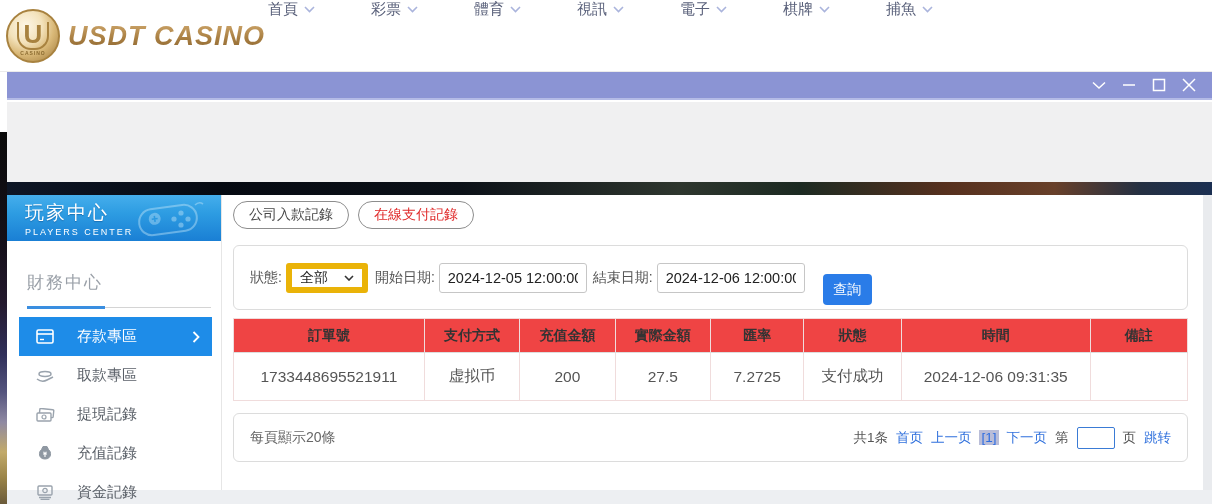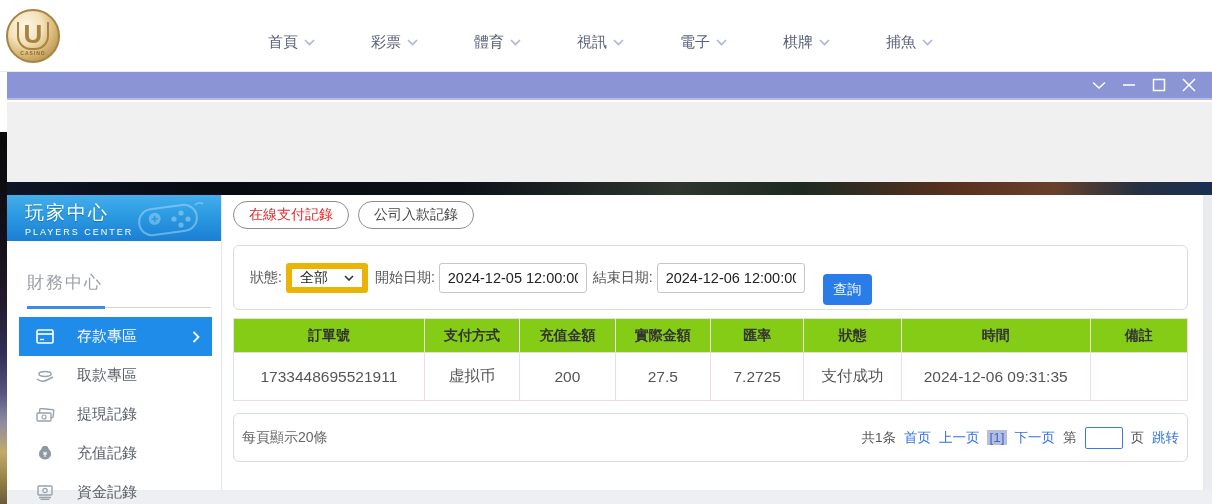--- a/index.html
+++ b/index.html
@@ -15,21 +15,21 @@
     background:radial-gradient(circle at 35% 30%, #fdf6e6 0%, #f3e2bb 35%, #d9b877 60%, #9c7537 100%);
     border:2px solid #a8823f; position:relative; display:flex; align-items:center; justify-content:center; }
   .logo-u { font-size:26px; font-weight:bold; color:#a8823f; border:2px solid #a8823f;
     border-top:none; border-radius:0 0 14px 14px; padding:0 5px 2px 5px; line-height:24px; }
   .logo-sub { position:absolute; bottom:5px; left:0; right:0; text-align:center;
     font-size:5px; letter-spacing:1px; color:#8a6a30; font-weight:bold; }
   .logo-text { margin-left:8px; font-size:27px; font-weight:800; letter-spacing:1px; font-style:italic;
     color:#a9814a;
     background:linear-gradient(180deg,#caa267 10%, #a97f42 55%, #8a6430 100%);
     -webkit-background-clip:text; background-clip:text; -webkit-text-fill-color:transparent; }
-  .nav { position:absolute; left:240px; top:0; height:52px; display:flex; align-items:flex-end; }
+  .nav { position:absolute; left:240px; top:0; height:52px; display:flex; align-items:flex-start; }
   .nav-item { width:103px; display:flex; align-items:center; justify-content:center;
     font-size:15px; color:#59607a; cursor:pointer; }
   .nav-item svg { margin-left:6px; }
 
   
   .titlebar { left:7px; top:72px; width:1205px; height:28px; background:#8b94d4;
     border-bottom:2px solid #b4bbe6; display:flex; align-items:center; justify-content:flex-end; }
   .win-btn { width:30px; height:26px; display:flex; align-items:center; justify-content:center; cursor:pointer; }
   .titlebar-pad { width:8px; }
 
@@ -77,47 +77,48 @@
   .fake-select { width:82px; height:30px; border:6px solid #eab308; border-radius:3px; margin:0 7px 0 4px;
     display:flex; align-items:center; justify-content:space-between; padding:0 8px; font-size:14px; color:#222;
     cursor:pointer; background:#fff; }
   .f-input { width:148px; height:30px; border:1px solid #c6c6c6; border-radius:3px; margin:0 6px 0 4px;
     font-size:14.5px; color:#222; padding:0 8px; font-family:"Liberation Sans","DejaVu Sans",sans-serif; }
   .query-btn { margin-left:12px; width:49px; height:31px; background:#2a7ce8; color:#fff;
     border:none; border-radius:4px; font-size:14px; cursor:pointer;margin-top:24px; }
 
   .data-table { position:absolute; left:11px; top:123px; width:955px; border-collapse:collapse;
     border:1px solid #f0dcdc; }
-  .data-table th { height:34px; background:#84cc16; font-size:14px; color:#333; font-weight:bold;
+  .data-table th { height:34px; background:#ef4444; font-size:14px; color:#333; font-weight:bold;
     border-left:1px solid #f0dcdc; border-bottom:1px solid #ddd; text-align:center; }
   .data-table td { height:48px; font-size:15.5px; color:#555; border-left:1px solid #f0dcdc;
     text-align:center; background:#fff; }
   .data-table th:first-child, .data-table td:first-child { border-left:none; }
   .c1{width:20%}.c2{width:10%}.c3{width:10%}.c4{width:10%}.c5{width:9.8%}.c6{width:10.2%}.c7{width:19.8%}.c8{width:10.2%}
 
   .pagination-box { position:absolute; left:11px; top:218px; width:955px; height:49px;
     border:1px solid #dcdcdc; border-radius:6px; background:#fff;
-    display:flex; align-items:center; justify-content:space-between; padding:0 8px; }
+    display:flex; align-items:center; justify-content:space-between; padding:0 16px; }
   .pg-left { font-size:14px; color:#666; }
   .pg-right { display:flex; align-items:center; gap:8px; font-size:13.5px; }
   .pg-total { color:#555; }
   .pg-link { color:#3272dd; cursor:pointer; }
   .pg-current { color:#2e6de0; background:#b9bdd8; padding:0 2px; }
   .pg-text { color:#555; }
   .pg-input { width:38px; height:22px; border:1px solid #3a7bd5; border-radius:2px; }
 </style>
 </head>
 <body>
 
 <div class="abs top-header">
   <div class="logo-wrap">
     <div class="logo-ball">
       <span class="logo-u">U</span>
       <span class="logo-sub">CASINO</span>
     </div>
+    <span class="logo-text">USDT CASINO</span>
   </div>
   <div class="nav">
     <div class="nav-item">
         <span>首頁</span>
         <svg width="11" height="7">
           <polyline points="1,1 5.5,5.5 10,1" fill="none" stroke="#aab4dc" stroke-width="1.6"></polyline>
         </svg>
       </div>
     <div class="nav-item">
         <span>彩票</span>
@@ -264,22 +265,22 @@
           </svg>
       </span>
       <span>資金記錄</span>
     </div>
   </div>
 </div>
 
 <div class="abs main">
 
   <div class="tabs">
+    <div class="tab-pill t0">公司入款記錄</div>
     <div class="tab-pill t1">在線支付記錄</div>
-    <div class="tab-pill t0">公司入款記錄</div>
   </div>
 
   <div class="filter-box">
     <span class="f-label">狀態:</span>
     <div class="fake-select">
       <span>全部</span>
       <svg width="10" height="6">
           <polyline points="1,1 5,5 9,1" fill="none" stroke="#333" stroke-width="1.6"></polyline>
         </svg>
     </div>

